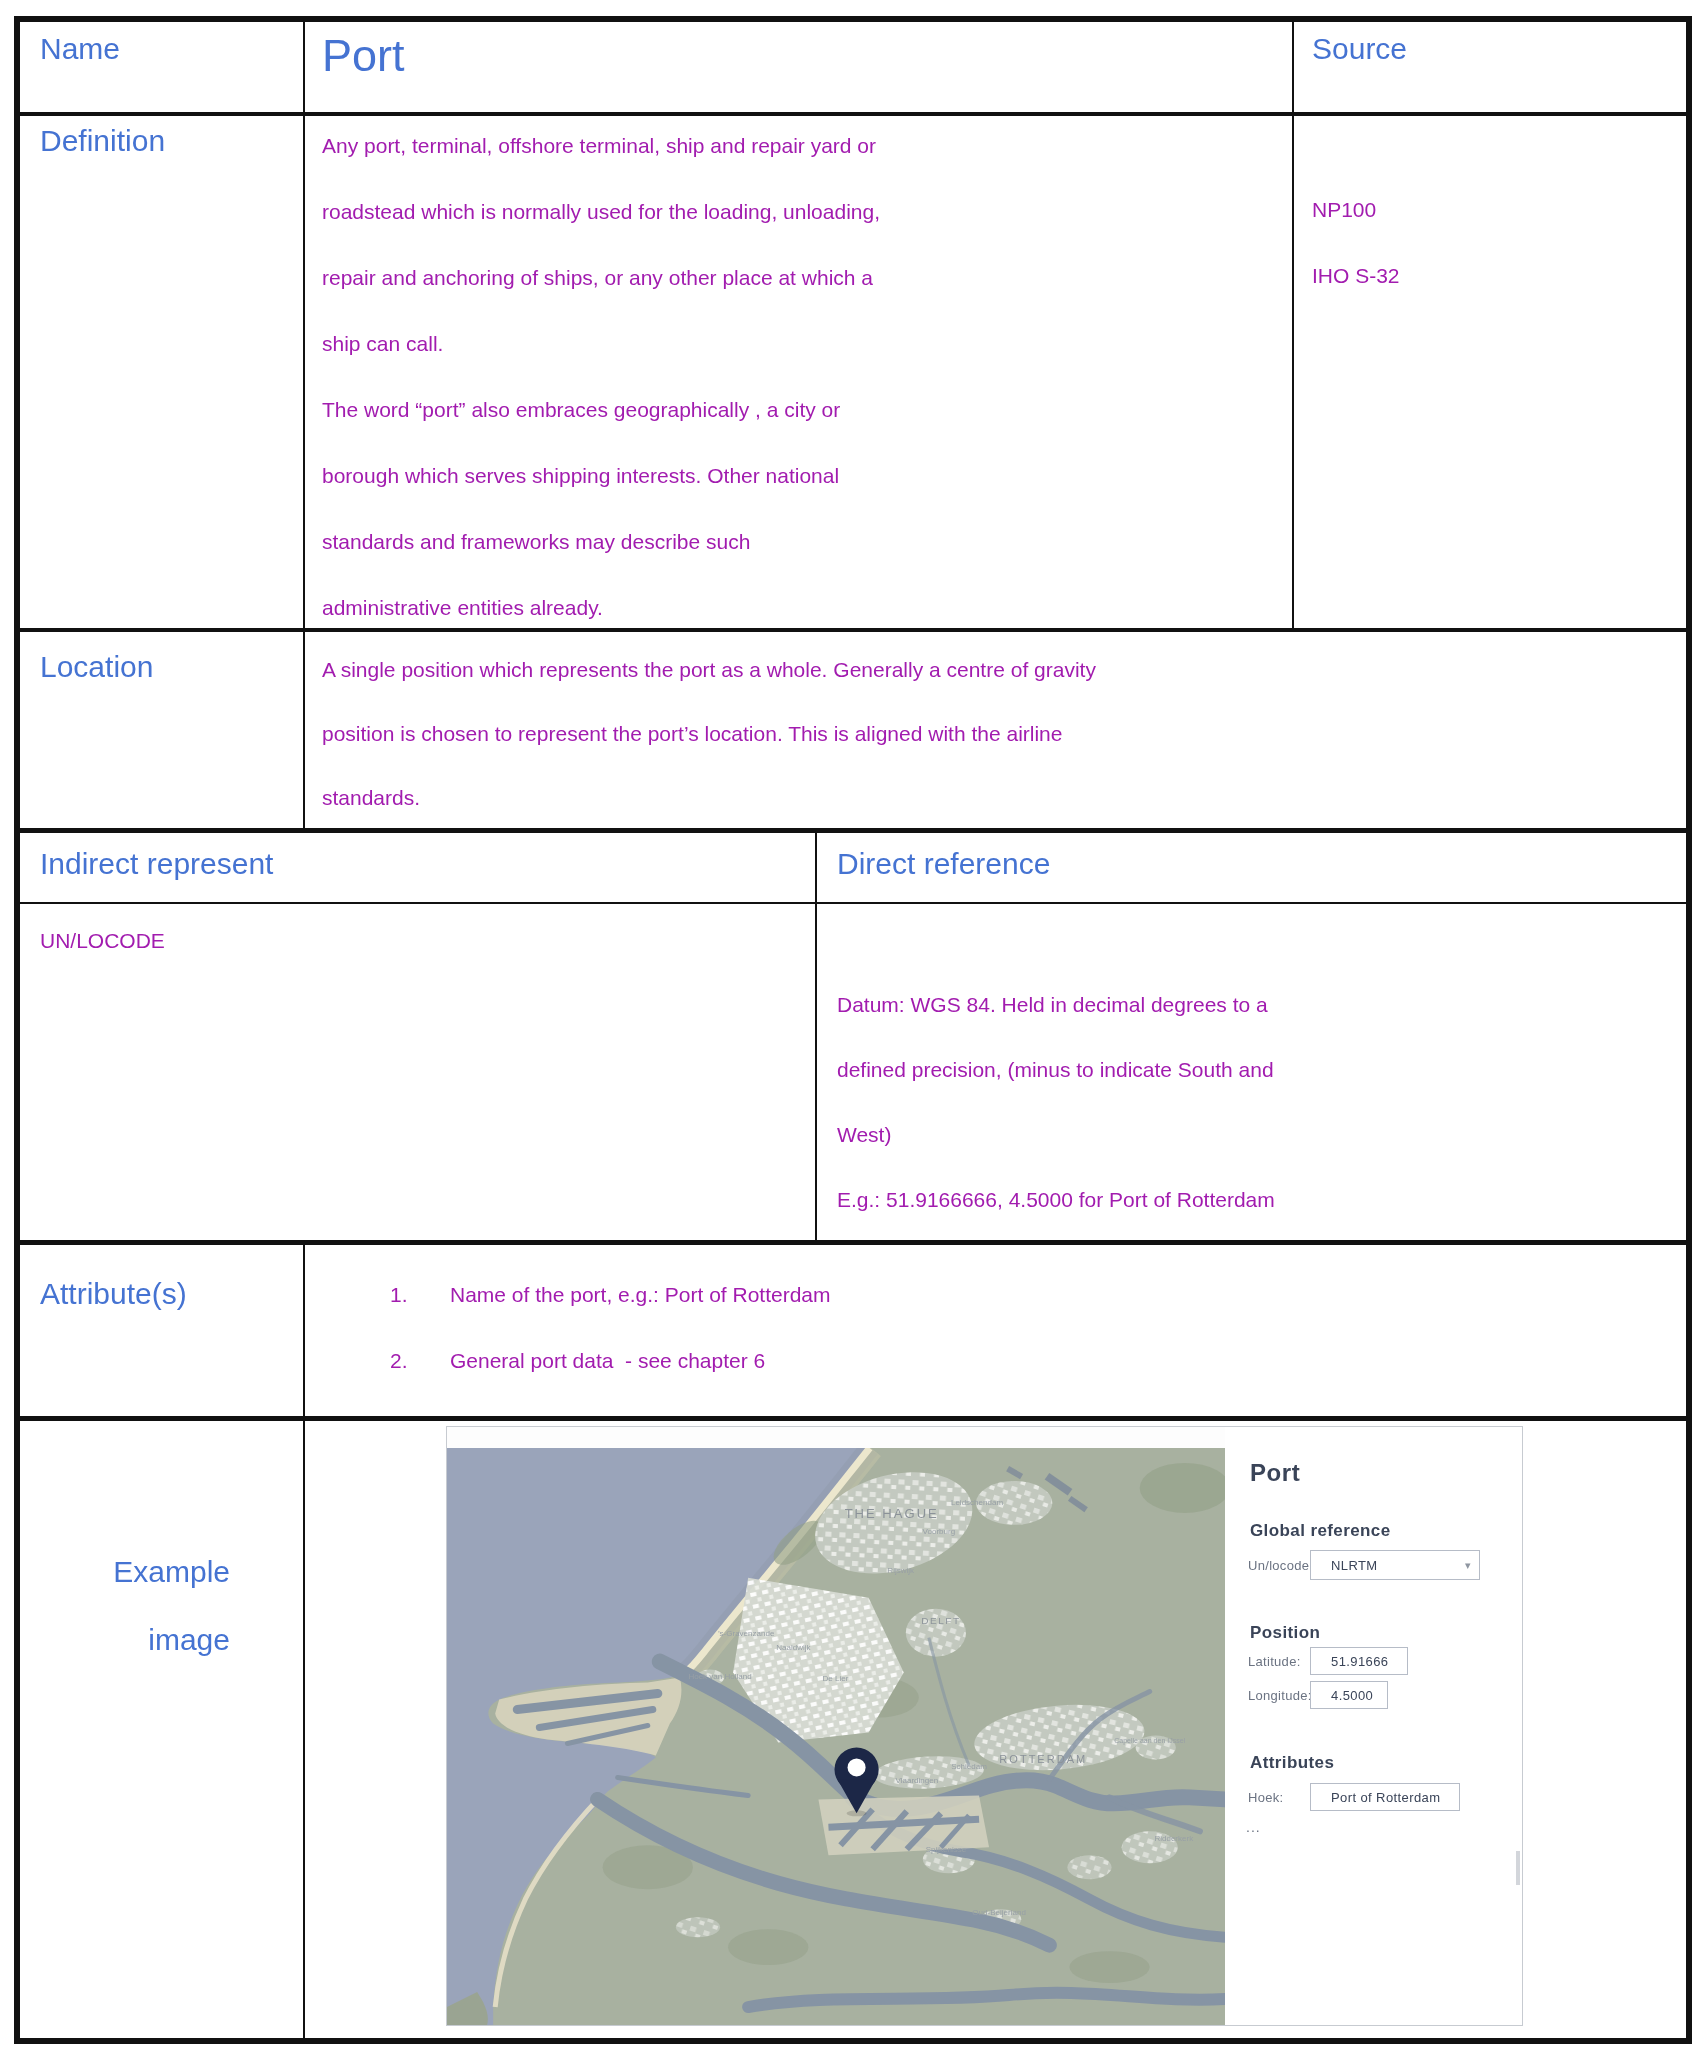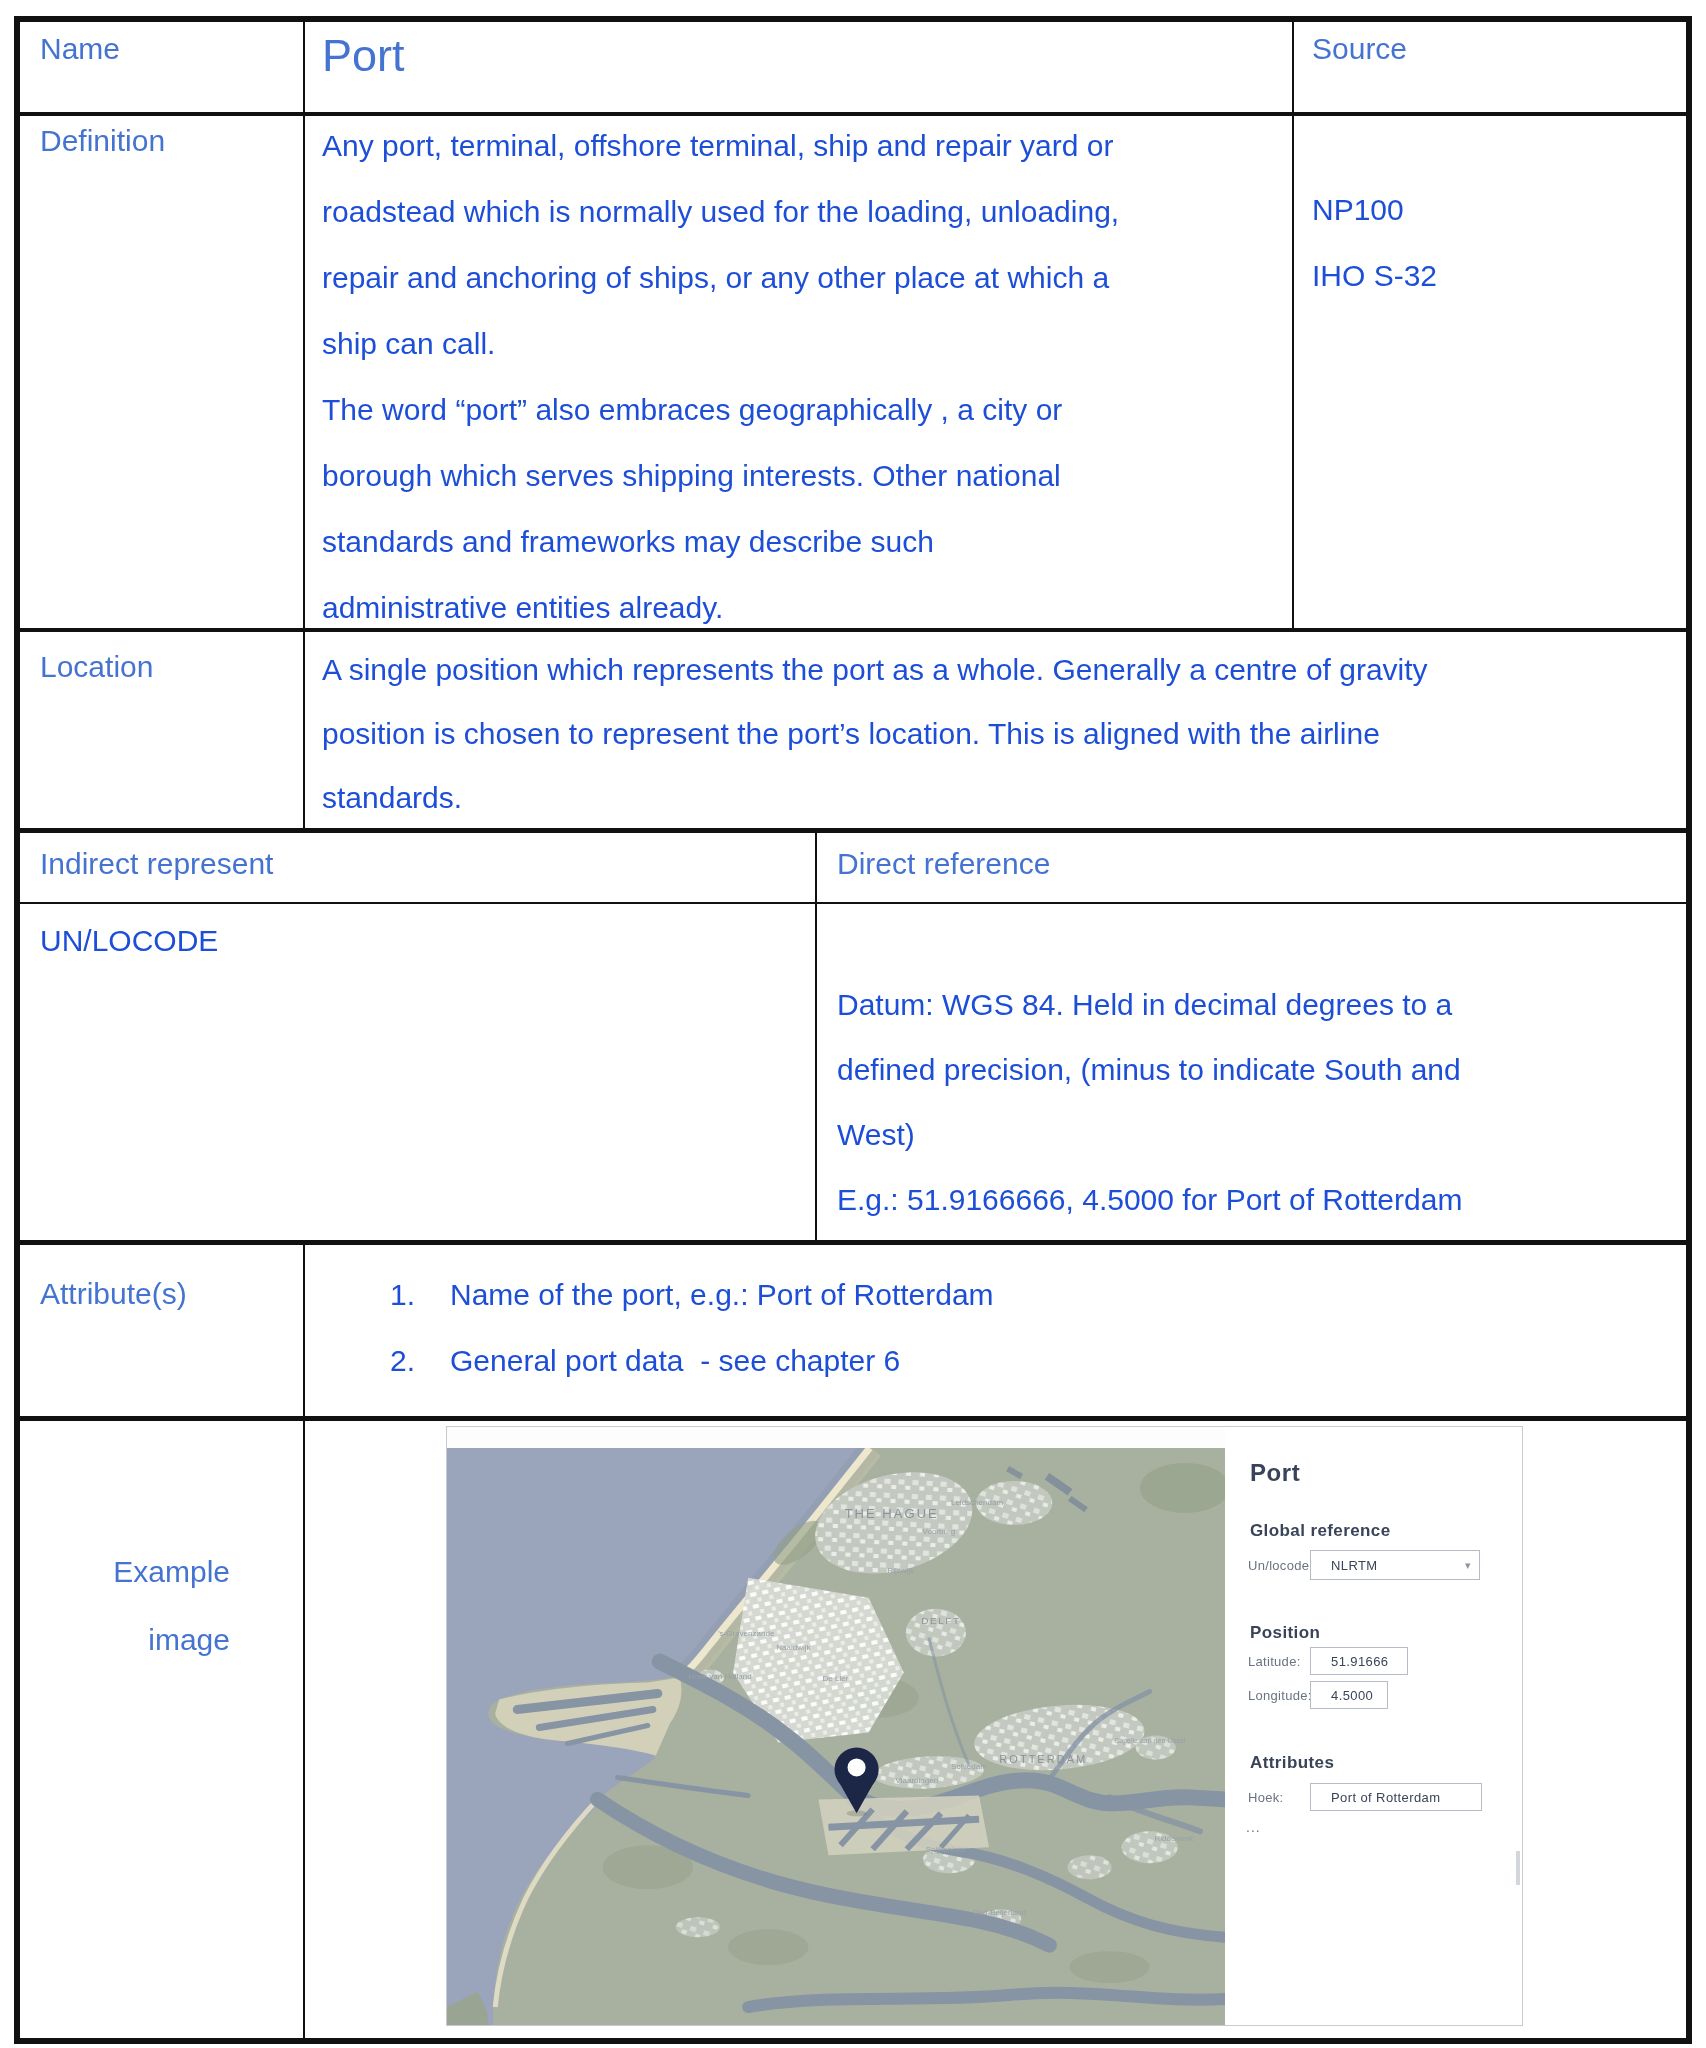--- a/index.html
+++ b/index.html
@@ -3,21 +3,21 @@
 <meta charset="utf-8">
 <style>
   html,body{margin:0;padding:0;background:#ffffff;}
   body{width:1706px;height:2048px;position:relative;font-family:"Liberation Sans",sans-serif;}
   .page{position:absolute;inset:0;background:#fff;}
   .tbl{position:absolute;left:14px;top:10px;width:1666px;height:2016px;border:6px solid #111;margin-top:6px;}
   .hline{position:absolute;left:0;width:1666px;background:#111;}
   .vline{position:absolute;width:2px;background:#111;}
   .lbl{position:absolute;font-size:30px;color:#4573d2;line-height:50px;white-space:pre;}
   .title{position:absolute;font-size:45px;color:#4573d2;line-height:56px;white-space:pre;}
-  .bt{position:absolute;color:#1d4ed8;font-size:30px;}
+  .bt{position:absolute;color:#a21caf;font-size:21px;}
   .ln{height:66px;line-height:66px;white-space:pre;}
   .ln65{height:65px;line-height:65px;white-space:pre;}
   .ln64{height:64px;line-height:64px;white-space:pre;}
   .ln68{height:68px;line-height:68px;white-space:pre;}
   .attr-item{display:flex;}
   .attr-num{display:inline-block;width:60px;}
   
   .shot{position:absolute;left:426px;top:1404px;width:1077px;height:600px;background:#fff;border:1px solid #c7cbd1;box-sizing:border-box;}
   .shot-strip{position:absolute;left:0;top:0;width:100%;height:21px;background:#fdfdfd;}
   .mapwrap{position:absolute;left:0;top:21px;width:778px;height:577px;overflow:hidden;}
@@ -238,21 +238,21 @@
         <div class="p-box" style="left:85px;top:220px;width:98px;height:28px;">
           <span>51.91666</span>
         </div>
         <div class="p-lab" style="left:23px;top:261px;">Longitude:</div>
         <div class="p-box" style="left:85px;top:254px;width:78px;height:28px;">
           <span>4.5000</span>
         </div>
 
         <div class="p-h2" style="left:25px;top:326px;">Attributes</div>
         <div class="p-lab" style="left:23px;top:363px;">Hoek:</div>
-        <div class="p-box" style="left:85px;top:356px;width:172px;height:28px;">
+        <div class="p-box" style="left:85px;top:356px;width:150px;height:28px;">
           <span>Port of Rotterdam</span>
         </div>
 
         <div class="p-more" style="left:21px;top:392px;">...</div>
         <div class="scroll-thumb"></div>
       </div>
     </div>
 
   </div>
 </div>

